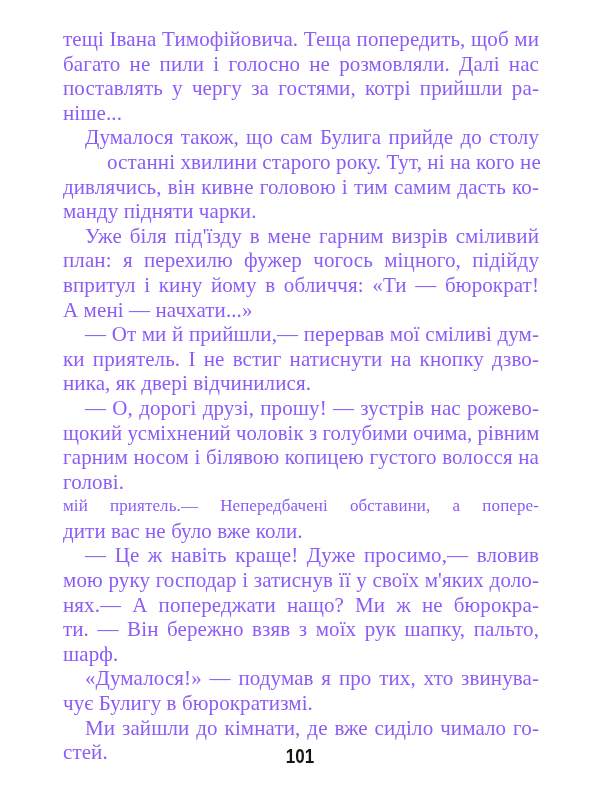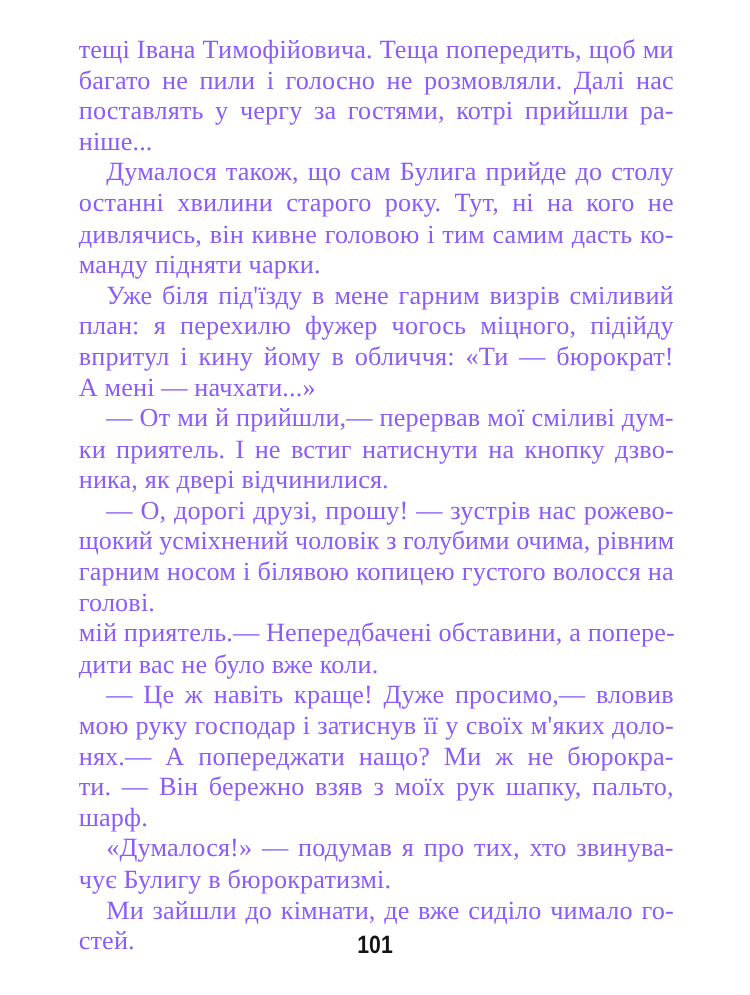--- a/index.html
+++ b/index.html
@@ -28,35 +28,35 @@
 </style>
 </head>
 <body>
 
 <div class="page" id="text-block">
     <div class="line" style="white-space: nowrap;">тещі Івана Тимофійовича. Теща попередить, щоб ми</div>
     <div class="line" style="white-space: nowrap;">багато не пили і голосно не розмовляли. Далі нас</div>
     <div class="line" style="white-space: nowrap;">поставлять у чергу за гостями, котрі прийшли ра-</div>
     <div class="line last" style="white-space: nowrap;">ніше...</div>
     <div class="line indent" style="white-space: nowrap;">Думалося також, що сам Булига прийде до столу</div>
-    <div class="line" style="white-space: nowrap;">останні хвилини старого року. Тут, ні на кого не</div>
+    <div class="line" style="white-space: nowrap; margin-left: 44px;">останні хвилини старого року. Тут, ні на кого не</div>
     <div class="line" style="white-space: nowrap;">дивлячись, він кивне головою і тим самим дасть ко-</div>
     <div class="line last" style="white-space: nowrap;">манду підняти чарки.</div>
     <div class="line indent" style="white-space: nowrap;">Уже біля під'їзду в мене гарним визрів сміливий</div>
     <div class="line" style="white-space: nowrap;">план: я перехилю фужер чогось міцного, підійду</div>
     <div class="line" style="white-space: nowrap;">впритул і кину йому в обличчя: «Ти — бюрократ!</div>
     <div class="line last" style="white-space: nowrap;">А мені — начхати...»</div>
     <div class="line indent" style="white-space: nowrap;">— От ми й прийшли,— перервав мої сміливі дум-</div>
     <div class="line" style="white-space: nowrap;">ки приятель. І не встиг натиснути на кнопку дзво-</div>
     <div class="line last" style="white-space: nowrap;">ника, як двері відчинилися.</div>
     <div class="line indent" style="white-space: nowrap;">— О, дорогі друзі, прошу! — зустрів нас рожево-</div>
     <div class="line" style="white-space: nowrap; font-size: 20.74px;">щокий усміхнений чоловік з голубими очима, рівним</div>
     <div class="line" style="white-space: nowrap;">гарним носом і білявою копицею густого волосся на</div>
     <div class="line last" style="white-space: nowrap;">голові.</div>
-    <div class="line" style="white-space: nowrap; font-size: 21px;">мій приятель.— Непередбачені обставини, а попере-</div>
+    <div class="line" style="white-space: nowrap; font-size: 17px;">мій приятель.— Непередбачені обставини, а попере-</div>
     <div class="line last" style="white-space: nowrap;">дити вас не було вже коли.</div>
     <div class="line indent" style="white-space: nowrap;">— Це ж навіть краще! Дуже просимо,— вловив</div>
     <div class="line" style="white-space: nowrap;">мою руку господар і затиснув її у своїх м'яких доло-</div>
     <div class="line" style="white-space: nowrap;">нях.— А попереджати нащо? Ми ж не бюрокра-</div>
     <div class="line" style="white-space: nowrap;">ти. — Він бережно взяв з моїх рук шапку, пальто,</div>
     <div class="line last" style="white-space: nowrap;">шарф.</div>
     <div class="line indent" style="white-space: nowrap;">«Думалося!» — подумав я про тих, хто звинува-</div>
     <div class="line last" style="white-space: nowrap;">чує Булигу в бюрократизмі.</div>
     <div class="line indent" style="white-space: nowrap;">Ми зайшли до кімнати, де вже сиділо чимало го-</div>
     <div class="line last" style="white-space: nowrap;">стей.</div>

